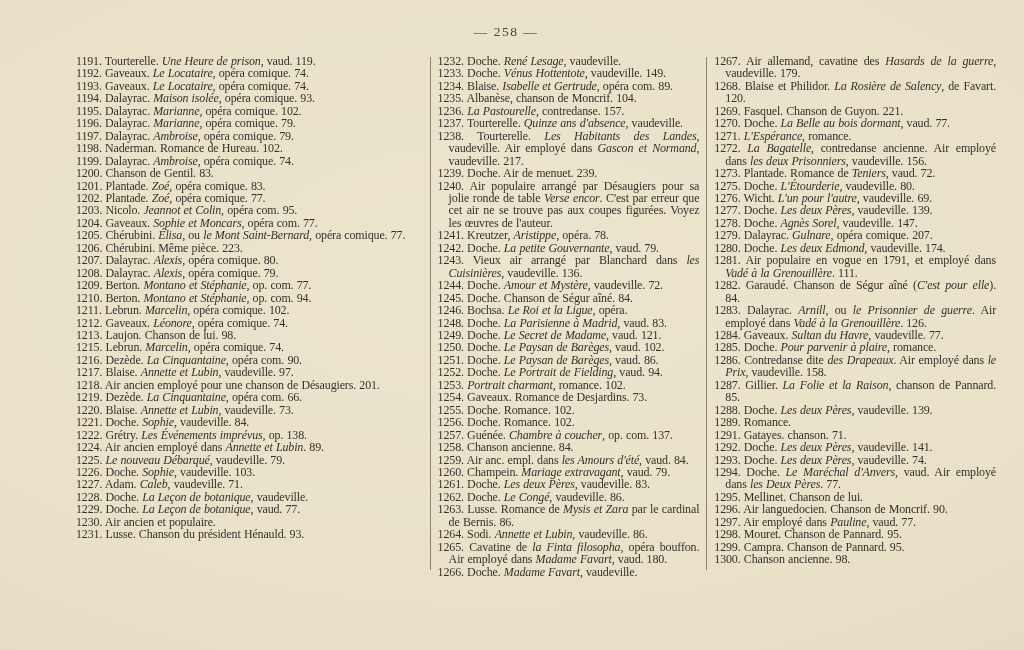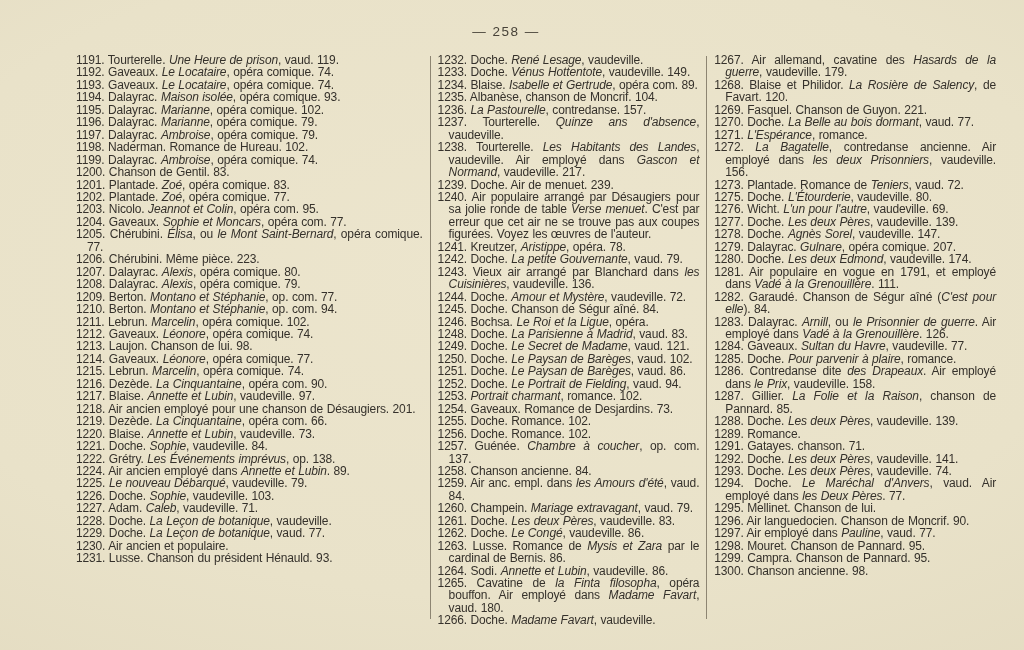--- a/index.html
+++ b/index.html
@@ -10,21 +10,21 @@
     overflow: hidden;
   }
   .paper {
     box-sizing: border-box;
     width: 1024px;
     height: 650px;
     padding: 20px 28px 0 76px;
     background: radial-gradient(ellipse 130% 110% at 48% 42%,
                 #ece5cd 0%, #e9e2c9 45%, #e2dabf 78%, #d3caac 96%, #c8bfa0 100%);
     color: #34302a;
-    font-family: Liberation Sans, sans-serif;
+    font-family: Liberation Serif, serif;
   }
   .page-header {
     width: 860px;
     text-align: center;
     font-size: 13.5px;
     letter-spacing: 1.5px;
     color: #474238;
     margin: 4px 0 15px 0;
   }
   .columns {
@@ -76,21 +76,20 @@
         <div class="entry"><span>1204. Gaveaux. </span><span class="it">Sophie et Moncars</span><span>, opéra com. 77.</span></div>
         <div class="entry"><span>1205. Chérubini. </span><span class="it">Élisa</span><span>, ou </span><span class="it">le Mont Saint-Bernard</span><span>, opéra comique. 77.</span></div>
         <div class="entry"><span>1206. Chérubini. Même pièce. 223.</span></div>
         <div class="entry"><span>1207. Dalayrac. </span><span class="it">Alexis</span><span>, opéra comique. 80.</span></div>
         <div class="entry"><span>1208. Dalayrac. </span><span class="it">Alexis</span><span>, opéra comique. 79.</span></div>
         <div class="entry"><span>1209. Berton. </span><span class="it">Montano et Stéphanie</span><span>, op. com. 77.</span></div>
         <div class="entry"><span>1210. Berton. </span><span class="it">Montano et Stéphanie</span><span>, op. com. 94.</span></div>
         <div class="entry"><span>1211. Lebrun. </span><span class="it">Marcelin</span><span>, opéra comique. 102.</span></div>
         <div class="entry"><span>1212. Gaveaux. </span><span class="it">Léonore</span><span>, opéra comique. 74.</span></div>
         <div class="entry"><span>1213. Laujon. Chanson de lui. 98.</span></div>
-        <div class="entry"><span>1214. Gaveaux. </span><span class="it">Léonore</span><span>, opéra comique. 77.</span></div>
         <div class="entry"><span>1215. Lebrun. </span><span class="it">Marcelin</span><span>, opéra comique. 74.</span></div>
         <div class="entry"><span>1216. Dezède. </span><span class="it">La Cinquantaine</span><span>, opéra com. 90.</span></div>
         <div class="entry"><span>1217. Blaise. </span><span class="it">Annette et Lubin</span><span>, vaudeville. 97.</span></div>
         <div class="entry"><span>1218. Air ancien employé pour une chanson de Désaugiers. 201.</span></div>
         <div class="entry"><span>1219. Dezède. </span><span class="it">La Cinquantaine</span><span>, opéra com. 66.</span></div>
         <div class="entry"><span>1220. Blaise. </span><span class="it">Annette et Lubin</span><span>, vaudeville. 73.</span></div>
         <div class="entry"><span>1221. Doche. </span><span class="it">Sophie</span><span>, vaudeville. 84.</span></div>
         <div class="entry"><span>1222. Grétry. </span><span class="it">Les Événements imprévus</span><span>, op. 138.</span></div>
         <div class="entry"><span>1224. Air ancien employé dans </span><span class="it">Annette et Lubin</span><span>. 89.</span></div>
         <div class="entry"><span>1225. </span><span class="it">Le nouveau Débarqué</span><span>, vaudeville. 79.</span></div>
@@ -104,21 +103,21 @@
     <div class="divider"></div>
     <div class="col col-mid">
         <div class="entry"><span>1232. Doche. </span><span class="it">René Lesage</span><span>, vaudeville.</span></div>
         <div class="entry"><span>1233. Doche. </span><span class="it">Vénus Hottentote</span><span>, vaudeville. 149.</span></div>
         <div class="entry"><span>1234. Blaise. </span><span class="it">Isabelle et Gertrude</span><span>, opéra com. 89.</span></div>
         <div class="entry"><span>1235. Albanèse, chanson de Moncrif. 104.</span></div>
         <div class="entry"><span>1236. </span><span class="it">La Pastourelle</span><span>, contredanse. 157.</span></div>
         <div class="entry"><span>1237. Tourterelle. </span><span class="it">Quinze ans d'absence</span><span>, vaudeville.</span></div>
         <div class="entry"><span>1238. Tourterelle. </span><span class="it">Les Habitants des Landes</span><span>, vaudeville. Air employé dans </span><span class="it">Gascon et Normand</span><span>, vaudeville. 217.</span></div>
         <div class="entry"><span>1239. Doche. Air de menuet. 239.</span></div>
-        <div class="entry"><span>1240. Air populaire arrangé par Désaugiers pour sa jolie ronde de table </span><span class="it">Verse menuet</span><span>. C'est par erreur que cet air ne se trouve pas aux coupes figurées. Voyez les œuvres de l'auteur.</span></div>
+        <div class="entry"><span>1240. Air populaire arrangé par Désaugiers pour sa jolie ronde de table </span><span class="it">Verse encor</span><span>. C'est par erreur que cet air ne se trouve pas aux coupes figurées. Voyez les œuvres de l'auteur.</span></div>
         <div class="entry"><span>1241. Kreutzer, </span><span class="it">Aristippe</span><span>, opéra. 78.</span></div>
         <div class="entry"><span>1242. Doche. </span><span class="it">La petite Gouvernante</span><span>, vaud. 79.</span></div>
         <div class="entry"><span>1243. Vieux air arrangé par Blanchard dans </span><span class="it">les Cuisinières</span><span>, vaudeville. 136.</span></div>
         <div class="entry"><span>1244. Doche. </span><span class="it">Amour et Mystère</span><span>, vaudeville. 72.</span></div>
         <div class="entry"><span>1245. Doche. Chanson de Ségur aîné. 84.</span></div>
         <div class="entry"><span>1246. Bochsa. </span><span class="it">Le Roi et la Ligue</span><span>, opéra.</span></div>
         <div class="entry"><span>1248. Doche. </span><span class="it">La Parisienne à Madrid</span><span>, vaud. 83.</span></div>
         <div class="entry"><span>1249. Doche. </span><span class="it">Le Secret de Madame</span><span>, vaud. 121.</span></div>
         <div class="entry"><span>1250. Doche. </span><span class="it">Le Paysan de Barèges</span><span>, vaud. 102.</span></div>
         <div class="entry"><span>1251. Doche. </span><span class="it">Le Paysan de Barèges</span><span>, vaud. 86.</span></div>

